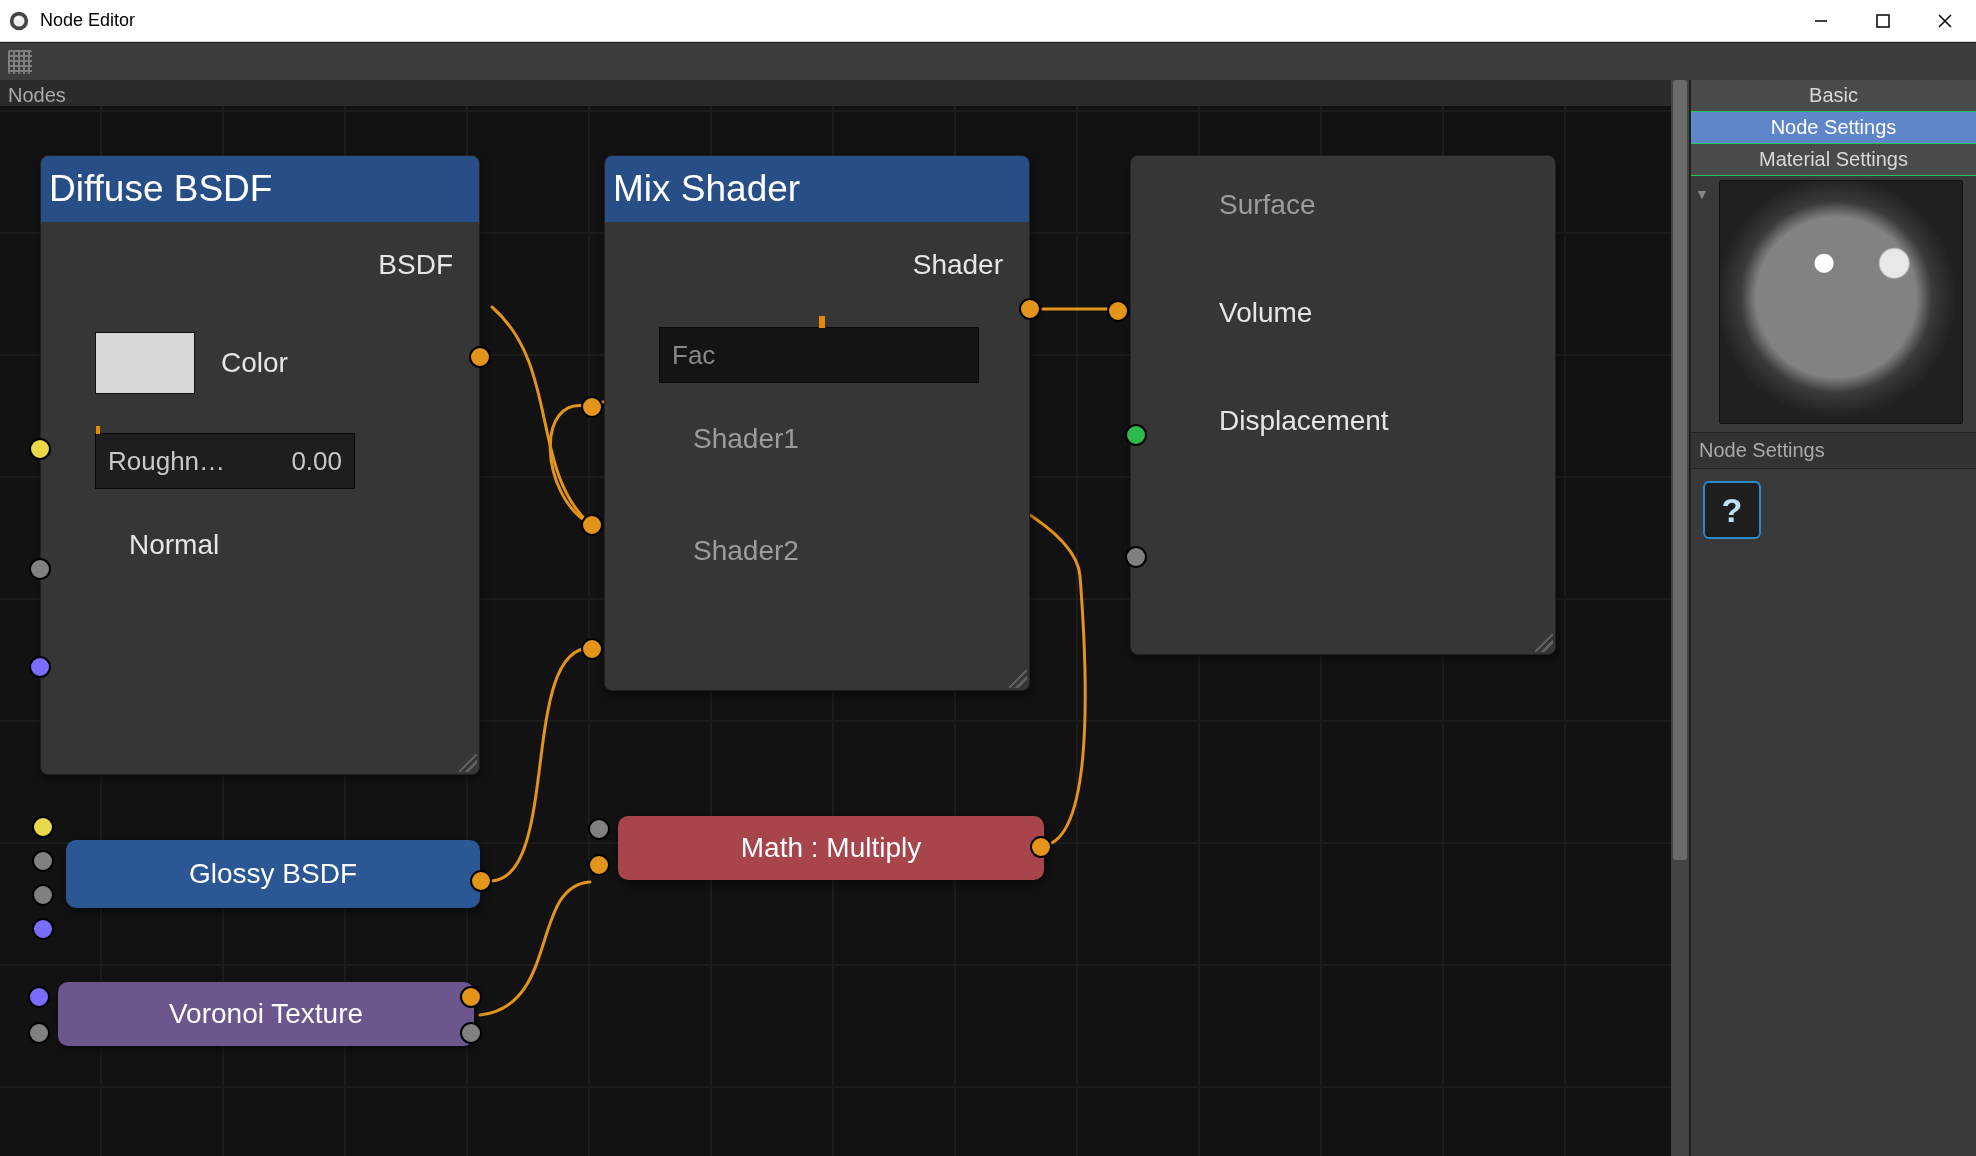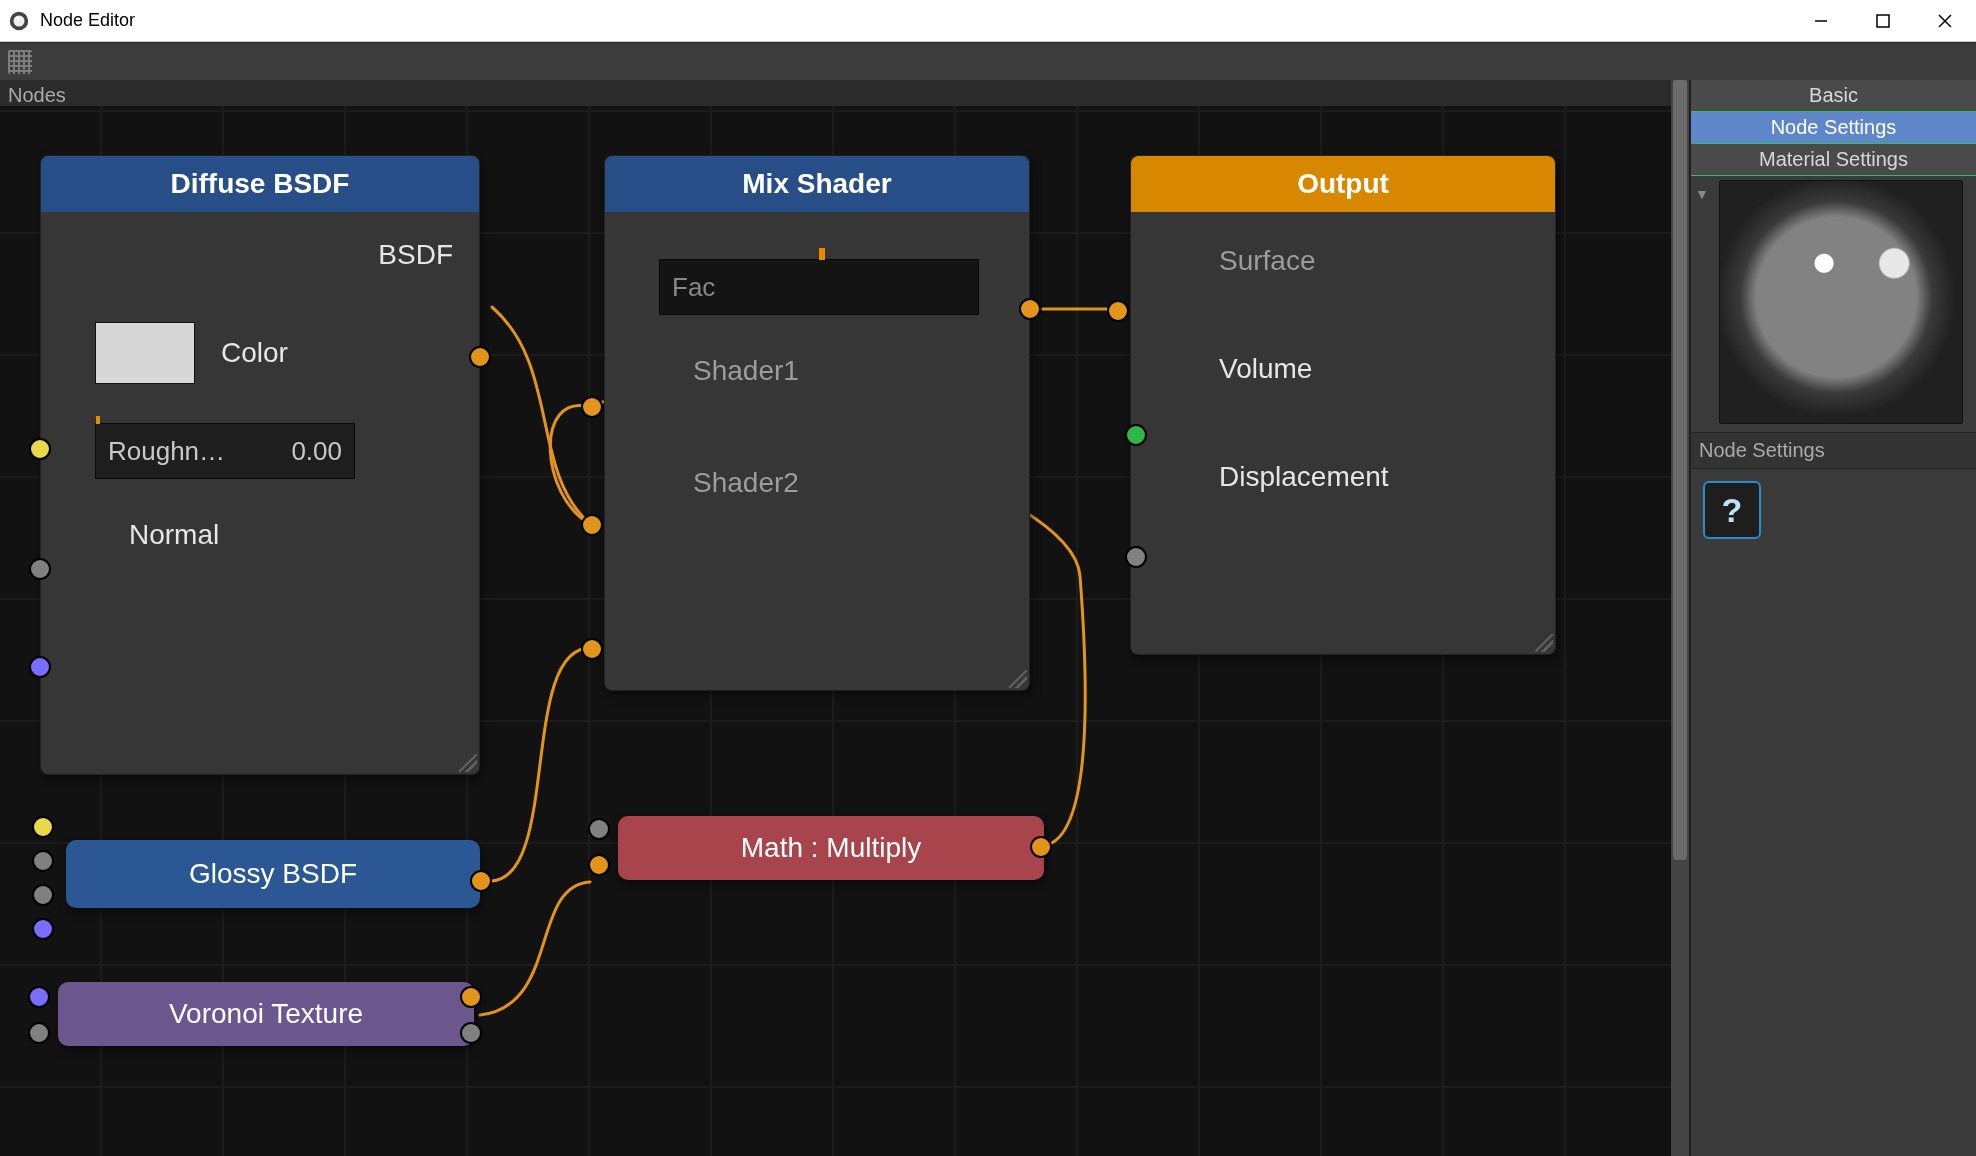--- a/index.html
+++ b/index.html
@@ -37,21 +37,21 @@
   .canvas { position:absolute; left:0; top:26px; right:18px; bottom:0; overflow:hidden;
     background-color:#121212;
     background-image: linear-gradient(#1c1c1c 2px, transparent 2px), linear-gradient(90deg,#1c1c1c 2px, transparent 2px);
     background-size:122px 122px;
     background-position: -22px 4px;
   }
   .canvas svg.links { position:absolute; inset:0; width:100%; height:100%; pointer-events:none; }
 
   
   .node { position:absolute; background:#363636; border:1px solid #222; border-radius:8px; box-shadow: 2px 4px 8px rgba(0,0,0,.5); }
-  .node .head { background:#284e88; color:#fff; font-size:28px; font-weight:700; text-align:center; padding:12px 8px; border-radius:8px 8px 0 0; }
+  .node .head { background:#284e88; color:#fff; font-size:37px; font-weight:400; text-align:left; padding:12px 8px; border-radius:8px 8px 0 0; }
   .node.orange .head { background:#d88700; }
   .node .resize { position:absolute; right:2px; bottom:2px; width:18px; height:18px; opacity:.5;
     background: linear-gradient(135deg, transparent 45%, #888 45%, #888 55%, transparent 55%, transparent 65%, #888 65%, #888 75%, transparent 75%); }
 
   
   .row { position:relative; display:flex; align-items:center; min-height:58px; padding:0 22px; }
   .row .label { font-size:28px; color:#9c9c9c; }
   .row .label.bright { color:#e6e6e6; }
   .row.right { justify-content:flex-end; padding-right:26px; }
   .row.indent .label { margin-left:66px; }
@@ -188,20 +188,23 @@
 
         <span class="sock orange" style="right:-12px; top:190px;"></span>
         <span class="sock yellow" style="left:-12px; top:282px;"></span>
         <span class="sock gray" style="left:-12px; top:402px;"></span>
         <span class="sock violet" style="left:-12px; top:500px;"></span>
       </div>
 
       <div class="node" style="left:604px; top:49px; width:426px; height:536px;">
         <div class="head">Mix Shader</div>
         <div style="height:14px;"></div>
+        <div class="row right">
+            <span class="label bright">Shader</span>
+          </div>
         <div style="height:32px;"></div>
         <div class="row">
           <div class="field" style="width:320px; background:#141414;">
             <div style="position:absolute; left:0; top:-12px; width:52%; height:12px; background:transparent;">
               <div style="position:absolute; right:0; top:0; width:6px; height:12px; background:#e68a00;"></div>
             </div>
             <span class="name" style="color:#888;">Fac</span>
           </div>
         </div>
         <div style="height:26px;"></div>
@@ -214,21 +217,20 @@
           </div>
         <div class="resize"></div>
 
         <span class="sock orange" style="right:-12px; top:142px;"></span>
         <span class="sock orange" style="left:-24px; top:240px;"></span>
         <span class="sock orange" style="left:-24px; top:358px;"></span>
         <span class="sock orange" style="left:-24px; top:482px;"></span>
       </div>
 
       <div class="node orange" style="left:1130px; top:49px; width:426px; height:500px;">
-        <div class="head">Output</div>
         <div style="height:20px;"></div>
         <div class="row indent">
             <span class="label">Surface</span>
           </div>
         <div style="height:50px;"></div>
         <div class="row indent">
             <span class="label bright">Volume</span>
           </div>
         <div style="height:50px;"></div>
         <div class="row indent">

